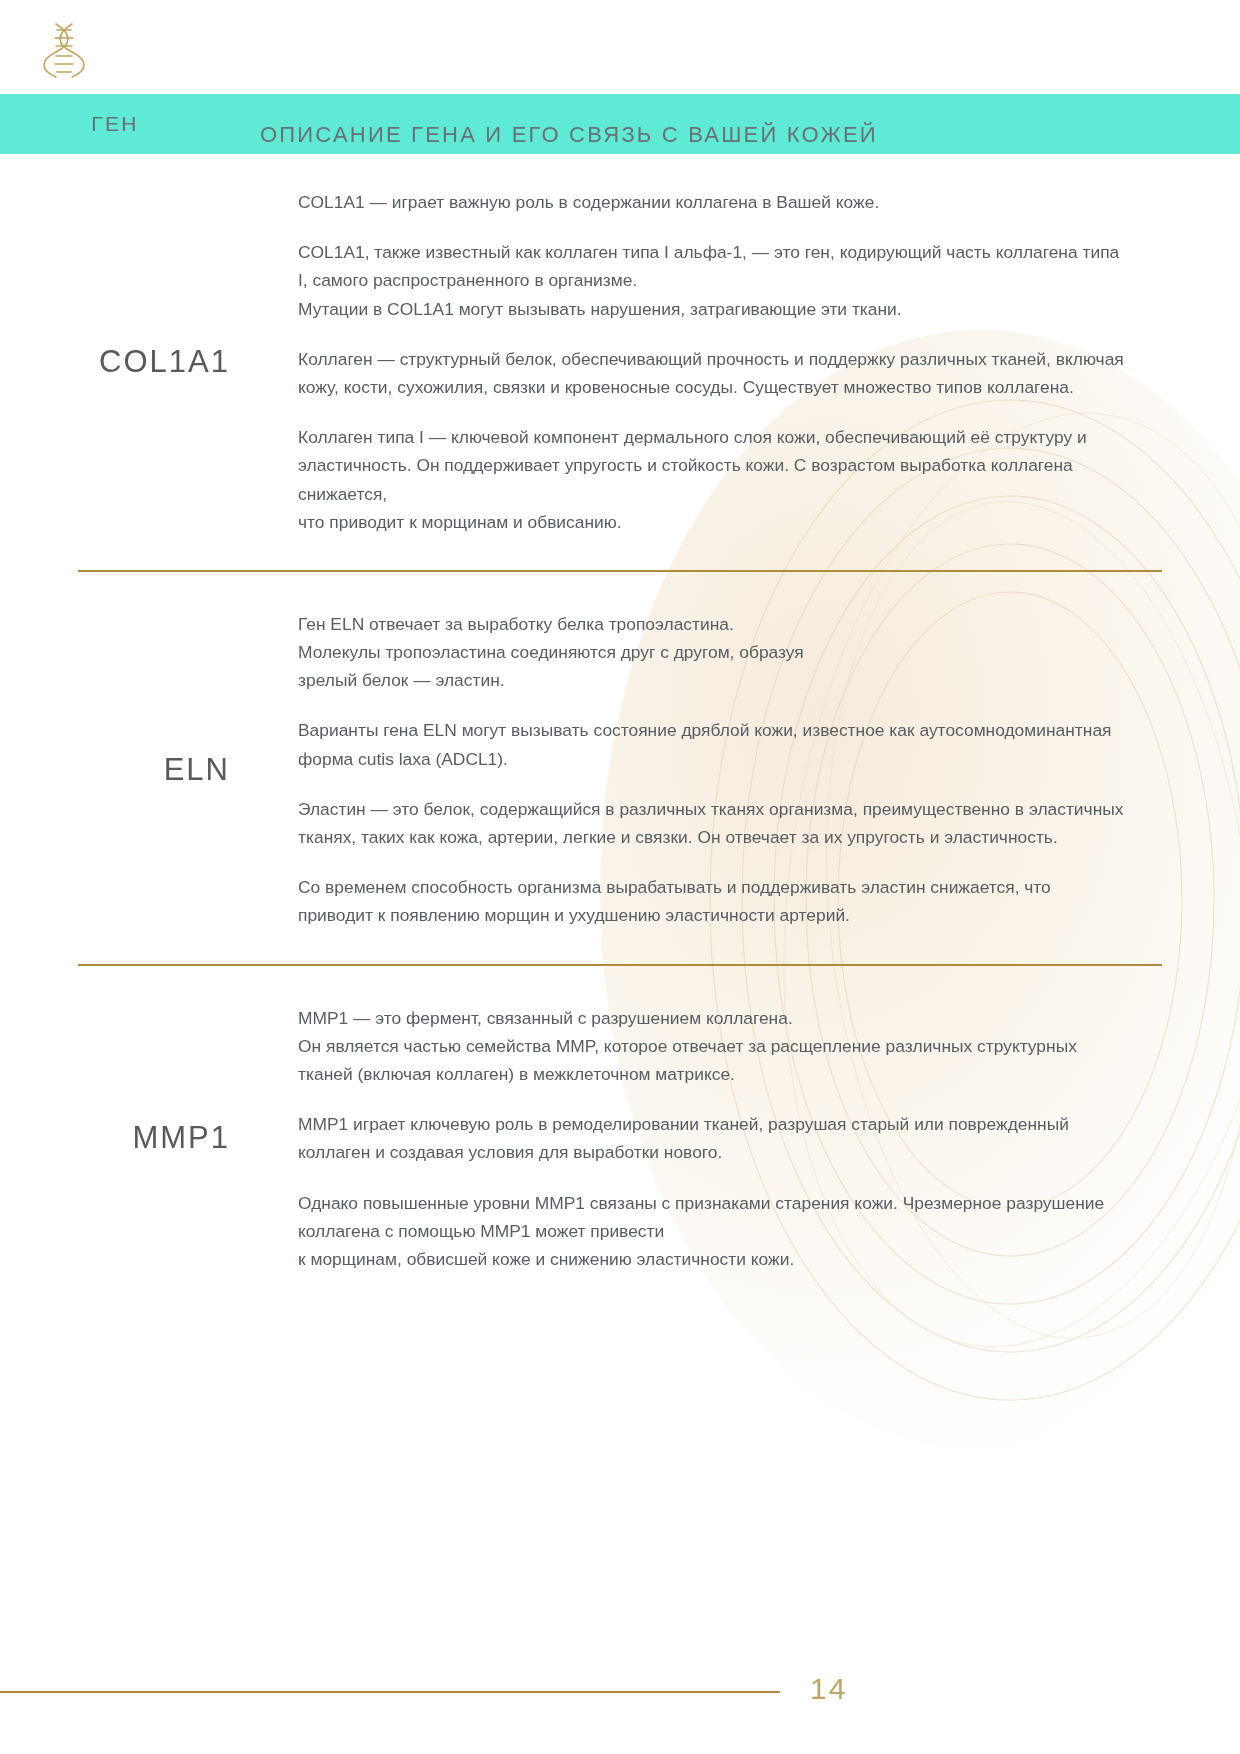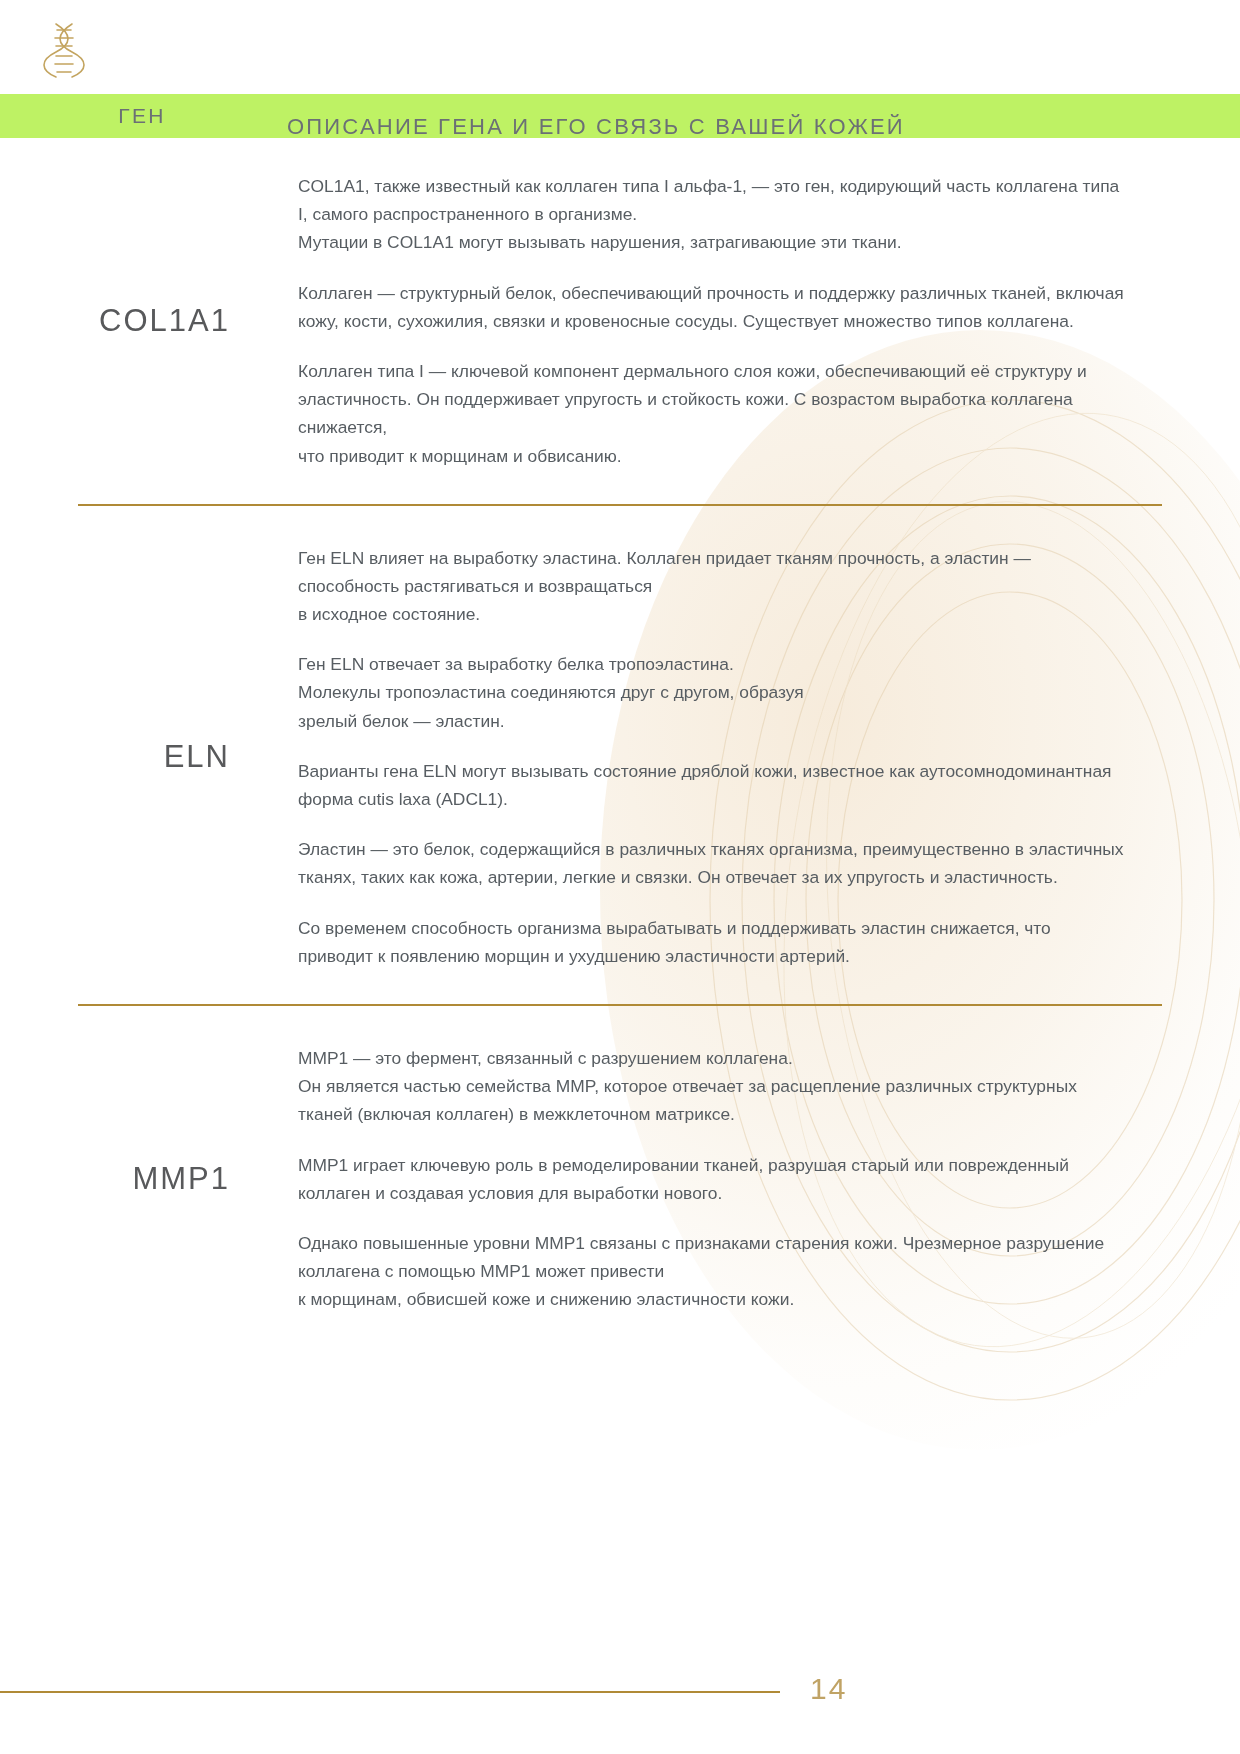--- a/index.html
+++ b/index.html
@@ -50,26 +50,25 @@
   .logo {
     position: absolute;
     left: 36px;
     top: 20px;
     width: 56px;
     height: 60px;
   }
 
   .table-head {
     position: relative;
-    height: 44px;
-    background: #bef264;
+    height: 60px;
+    background: #5eead4;
     display: flex;
     align-items: center;
     z-index: 3;
-    padding-left: 27px;
   }
   .th-gene {
     width: 230px;
     text-align: center;
     font-size: 21px;
     letter-spacing: 2.4px;
     color: #6b7075;
     font-weight: 400;
   }
   .th-desc {
@@ -182,32 +181,32 @@
 <div class="table-head">
   <div class="th-gene">ГЕН</div>
   <div class="th-desc">ОПИСАНИЕ ГЕНА И ЕГО СВЯЗЬ С ВАШЕЙ КОЖЕЙ</div>
 </div>
 
 <div class="content">
 
   <div class="gene-row">
     <div class="gene-name">COL1A1</div>
     <div class="gene-desc">
+      <p>COL1A1 — играет важную роль в содержании коллагена в Вашей коже.</p>
       <p>COL1A1, также известный как коллаген типа I альфа-1, — это ген, кодирующий часть коллагена типа I, самого распространенного в организме.<br>Мутации в COL1A1 могут вызывать нарушения, затрагивающие эти ткани.</p>
       <p>Коллаген — структурный белок, обеспечивающий прочность и поддержку различных тканей, включая кожу, кости, сухожилия, связки и кровеносные сосуды. Существует множество типов коллагена.</p>
       <p>Коллаген типа I — ключевой компонент дермального слоя кожи, обеспечивающий её структуру и эластичность. Он поддерживает упругость и стойкость кожи. С возрастом выработка коллагена снижается,<br>что приводит к морщинам и обвисанию.</p>
     </div>
   </div>
 
   <div class="divider"></div>
 
   <div class="gene-row">
     <div class="gene-name">ELN</div>
     <div class="gene-desc">
-      <p>Ген ELN влияет на выработку эластина. Коллаген придает тканям прочность, а эластин — способность растягиваться и возвращаться<br>в исходное состояние.</p>
       <p>Ген ELN отвечает за выработку белка тропоэластина.<br>Молекулы тропоэластина соединяются друг с другом, образуя<br>зрелый белок — эластин.</p>
       <p>Варианты гена ELN могут вызывать состояние дряблой кожи, известное как аутосомнодоминантная форма cutis laxa (ADCL1).</p>
       <p>Эластин — это белок, содержащийся в различных тканях организма, преимущественно в эластичных тканях, таких как кожа, артерии, легкие и связки. Он отвечает за их упругость и эластичность.</p>
       <p>Со временем способность организма вырабатывать и поддерживать эластин снижается, что приводит к появлению морщин и ухудшению эластичности артерий.</p>
     </div>
   </div>
 
   <div class="divider"></div>
 
   <div class="gene-row">

